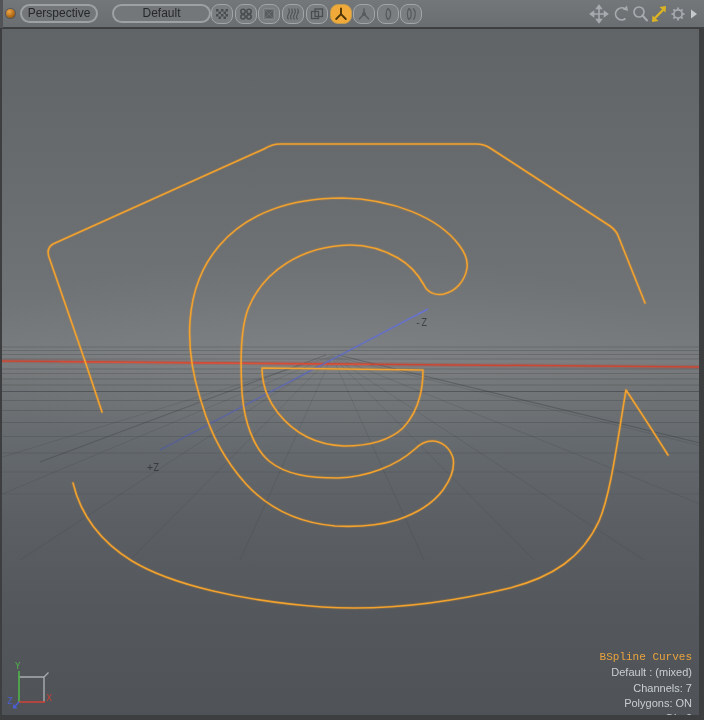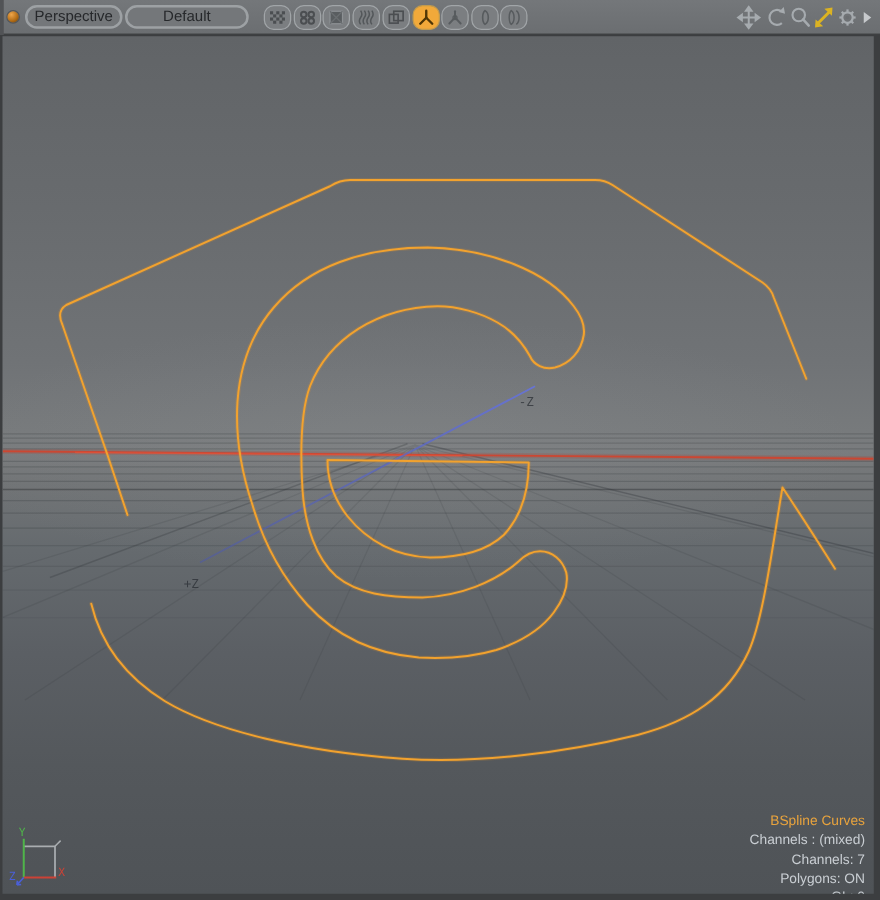--- a/index.html
+++ b/index.html
@@ -11,37 +11,37 @@
            background:linear-gradient(#74777a,#6b6e71);
            border-bottom:1px solid #3e4042;box-sizing:border-box;}
   .toolbar::before{content:"";position:absolute;left:0;top:0;width:3px;height:28px;background:#515356;}
   .tl-dot{position:absolute;left:6px;top:9px;width:9px;height:9px;border-radius:50%;
           background:radial-gradient(circle at 35% 30%,#f0a64a,#b06a14 60%,#5f3a08);
           box-shadow:0 0 0 1px #55575a;}
   .pill{position:absolute;top:4px;height:19px;box-sizing:border-box;
         border:2px solid #9da1a4;border-radius:10px;background:#74777a;
         color:#26282b;font-size:12px;line-height:15px;text-align:center;cursor:default;}
   .pill-perspective{left:20px;width:78px;}
-  .pill-default{left:100px;width:99px;}
+  .pill-default{left:112px;width:99px;}
   .vbtn{position:absolute;top:4px;width:22px;height:20px;box-sizing:border-box;
         border:1px solid #a1a5a8;border-radius:8px;background:#7b7e81;}
   .vbtn.active{background:#f1a93a;border-color:#c09а4е;border-color:#c09a4e;}
   .vbtn svg{position:absolute;left:2px;top:2px;}
   .navicons{position:absolute;right:4px;top:0;height:28px;}
 
   
   .viewport{position:absolute;left:2px;top:29px;width:697px;height:686px;overflow:hidden;
     background:
       radial-gradient(ellipse 520px 150px at 320px 330px, rgba(150,153,156,0.20), rgba(150,153,156,0) 70%),
       linear-gradient(180deg,#616467 0%,#686b6e 20%,#707376 38%,#777a7c 46%,#7a7c7e 48.5%,#717476 52%,#656a6e 60%,#5b5f64 72%,#54585c 85%,#4f5357 100%);}
   .viewport svg.scene{position:absolute;left:0;top:0;}
   .axis-label{position:absolute;color:rgba(40,45,50,0.72);font-family:"DejaVu Sans Mono",monospace;
               font-size:10px;letter-spacing:0px;}
   .info{position:absolute;right:7px;top:621px;text-align:right;font-size:11px;line-height:15.3px;color:#c9ced3;}
-  .info .title{color:#e8a33d;}
+  .info .title{color:#e8a33d;font-family:Liberation Mono, monospace;}
 
   .gizmo{position:absolute;left:0;top:655px;}
 </style>
 </head>
 <body>
 
 <div class="screen">
 
   <div class="toolbar">
     <div class="tl-dot"></div>
@@ -239,21 +239,21 @@
           <path d="M 262 368 L 423 370 C 423 392 417 413 403 428 C 389 441 368 446 344 446 C 317 445 294 433 278 413 C 267 399 262 384 262 368 Z"></path>
         </g>
       </g>
     </svg>
 
     <div class="axis-label" style="left:413px;top:288px">-Z</div>
     <div class="axis-label" style="left:145px;top:433px">+Z</div>
 
     <div class="info">
       <div class="title">BSpline Curves</div>
-      <div>Channels : (mixed)</div>
+      <div>Default : (mixed)</div>
       <div>Channels: 7</div>
       <div>Polygons: ON</div>
       <div>GL: 0</div>
 
     </div>
   </div>
 
   <svg class="gizmo" width="62" height="60" viewBox="0 655 62 60">
     <path d="M19 677 L44 677 L44 702" fill="none" stroke="#a9adb0" stroke-width="1.4"></path>
     <path d="M44 677 L48.5 672.5" fill="none" stroke="#a9adb0" stroke-width="1.2"></path>

